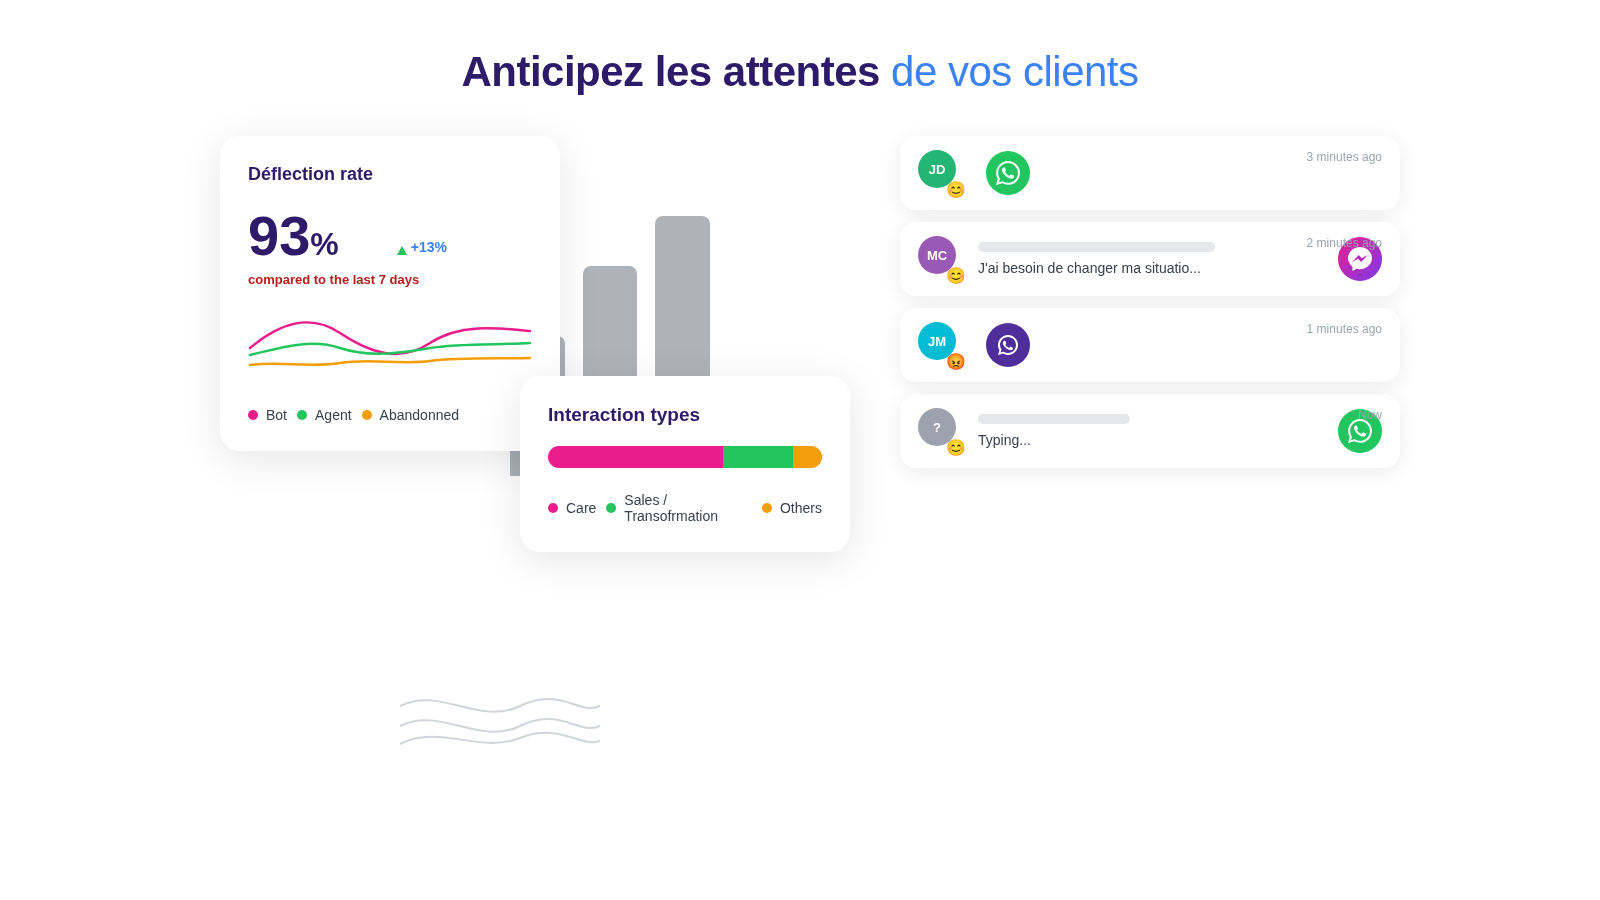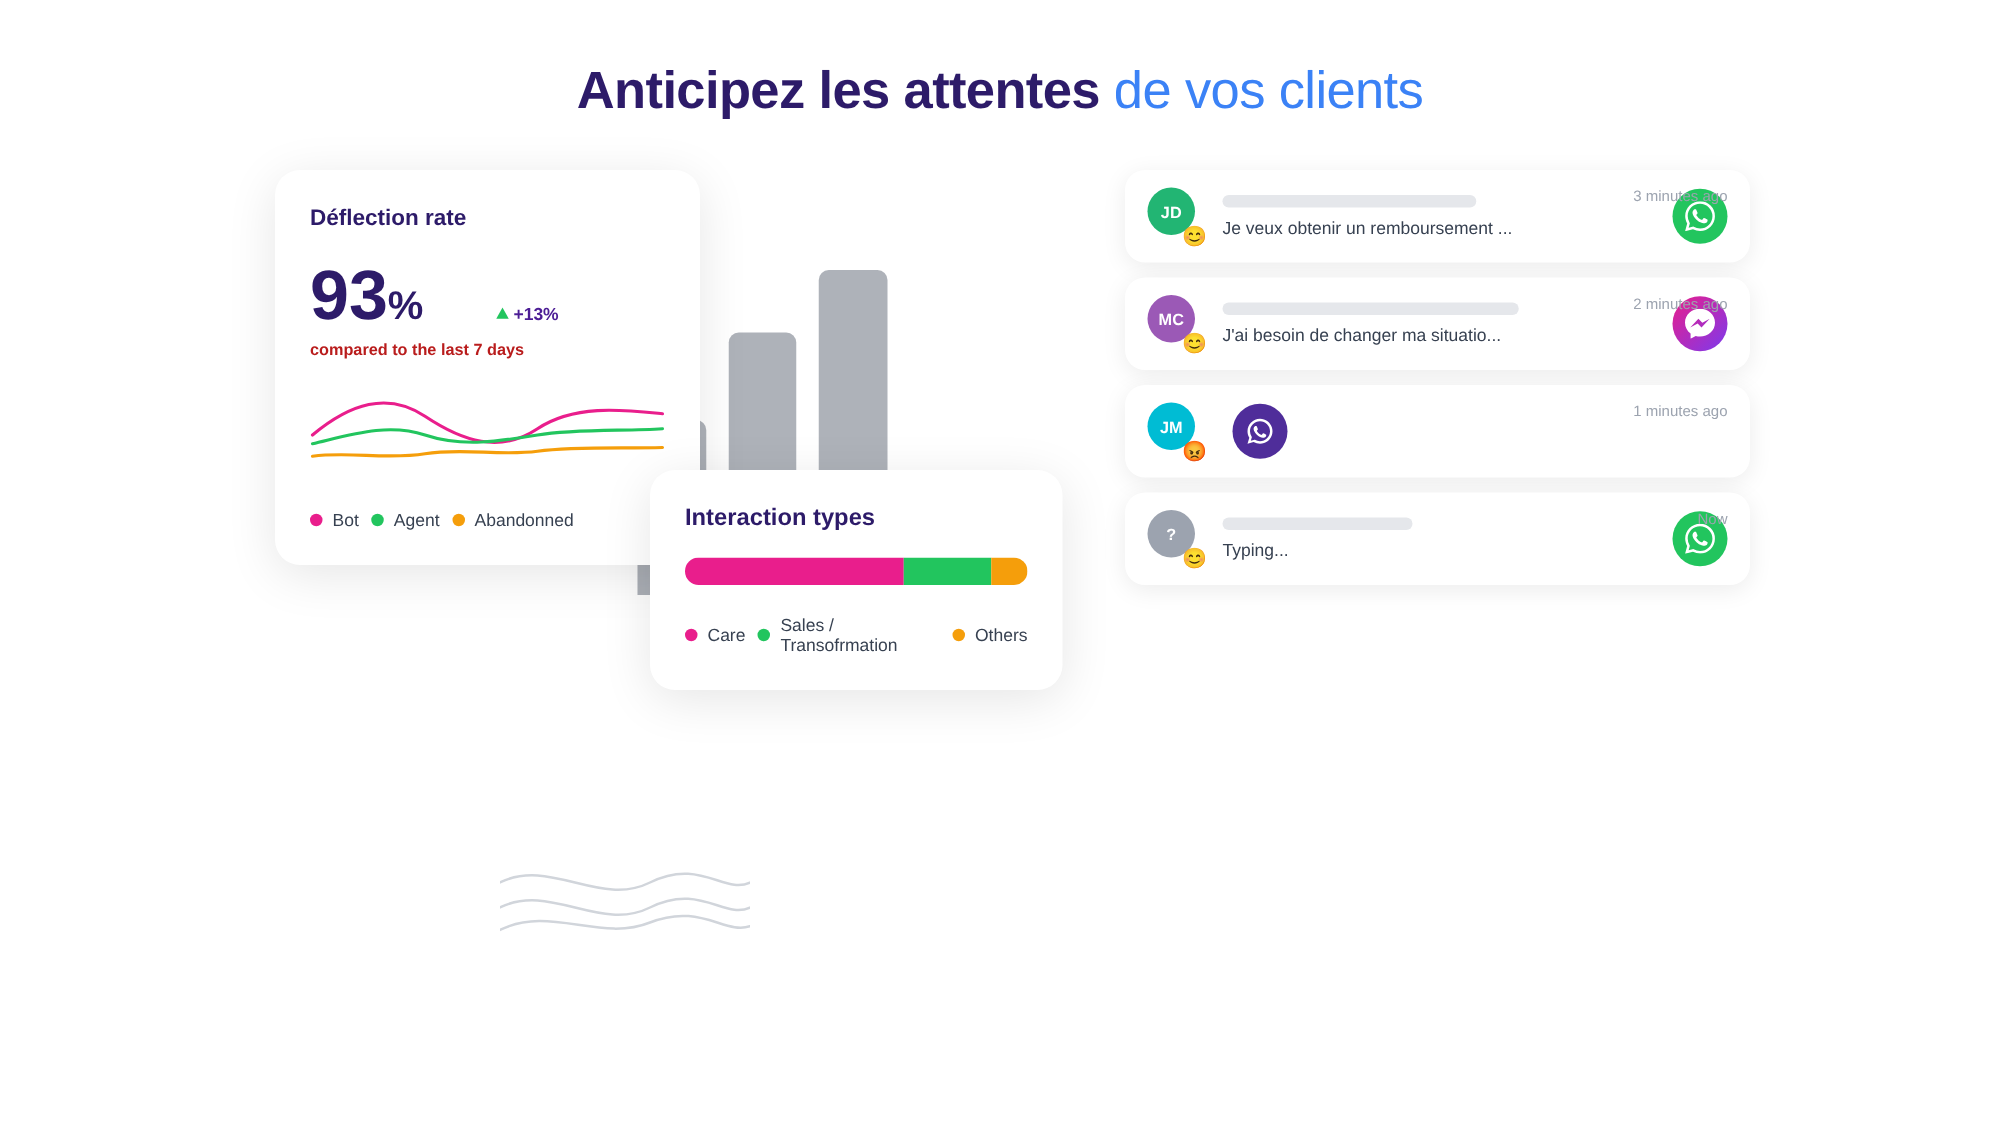--- a/index.html
+++ b/index.html
@@ -52,24 +52,24 @@
       margin-bottom: 18px;
     }
     .deflection-card .rate-value {
       font-size: 56px;
       font-weight: 800;
       color: #2d1b69;
       display: inline-block;
     }
     .deflection-card .rate-badge {
       display: inline-flex;
-      align-items: center;
+      align-items: flex-end;
       margin-left: 12px;
       font-size: 14px;
-      color: #4c1d95;
+      color: #3b82f6;
       font-weight: 700;
     }
     .deflection-card .rate-badge .arrow-up {
       width: 0;
       height: 0;
       border-left: 5px solid transparent;
       border-right: 5px solid transparent;
       border-bottom: 9px solid #22c55e;
       margin-right: 4px;
     }
@@ -353,24 +353,20 @@
       </div>
     </div>
   </div>
 
   <div class="chat-area" id="chat-area">
       <div class="chat-message">
     <div class="avatar-stack">
       <div class="avatar-main" style="background:#22b573;">JD</div>
       <span class="avatar-emoji">😊</span>
     </div>
-    <div class="chat-content">
-      <div class="chat-bar" style="width:60%;"></div>
-      <div class="chat-text">Je veux obtenir un remboursement ...</div>
-    </div>
     <div class="chat-time">3 minutes ago</div>
     <div class="channel-icon whatsapp">
       <svg viewBox="0 0 24 24">
             <path d="M17.472 14.382c-.297-.149-1.758-.867-2.03-.967-.273-.099-.471-.148-.67.15-.197.297-.767.966-.94 1.164-.173.199-.347.223-.644.075-.297-.15-1.255-.463-2.39-1.475-.883-.788-1.48-1.761-1.653-2.059-.173-.297-.018-.458.13-.606.134-.133.298-.347.446-.52.149-.174.198-.298.298-.497.099-.198.05-.371-.025-.52-.075-.149-.669-1.612-.916-2.207-.242-.579-.487-.5-.669-.51-.173-.008-.371-.01-.57-.01-.198 0-.52.074-.792.372-.272.297-1.04 1.016-1.04 2.479 0 1.462 1.065 2.875 1.213 3.074.149.198 2.096 3.2 5.077 4.487.709.306 1.262.489 1.694.625.712.227 1.36.195 1.871.118.571-.085 1.758-.719 2.006-1.413.248-.694.248-1.289.173-1.413-.074-.124-.272-.198-.57-.347m-5.421 7.403h-.004a9.87 9.87 0 01-5.031-1.378l-.361-.214-3.741.982.998-3.648-.235-.374a9.86 9.86 0 01-1.51-5.26c.001-5.45 4.436-9.884 9.888-9.884 2.64 0 5.122 1.03 6.988 2.898a9.825 9.825 0 012.893 6.994c-.003 5.45-4.437 9.884-9.885 9.884m8.413-18.297A11.815 11.815 0 0012.05 0C5.495 0 .16 5.335.157 11.892c0 2.096.547 4.142 1.588 5.945L.057 24l6.305-1.654a11.882 11.882 0 005.683 1.448h.005c6.554 0 11.89-5.335 11.893-11.893a11.821 11.821 0 00-3.48-8.413z"></path>
           </svg>
     </div>
   </div>
       <div class="chat-message">
     <div class="avatar-stack">
       <div class="avatar-main" style="background:#9b59b6;">MC</div>

